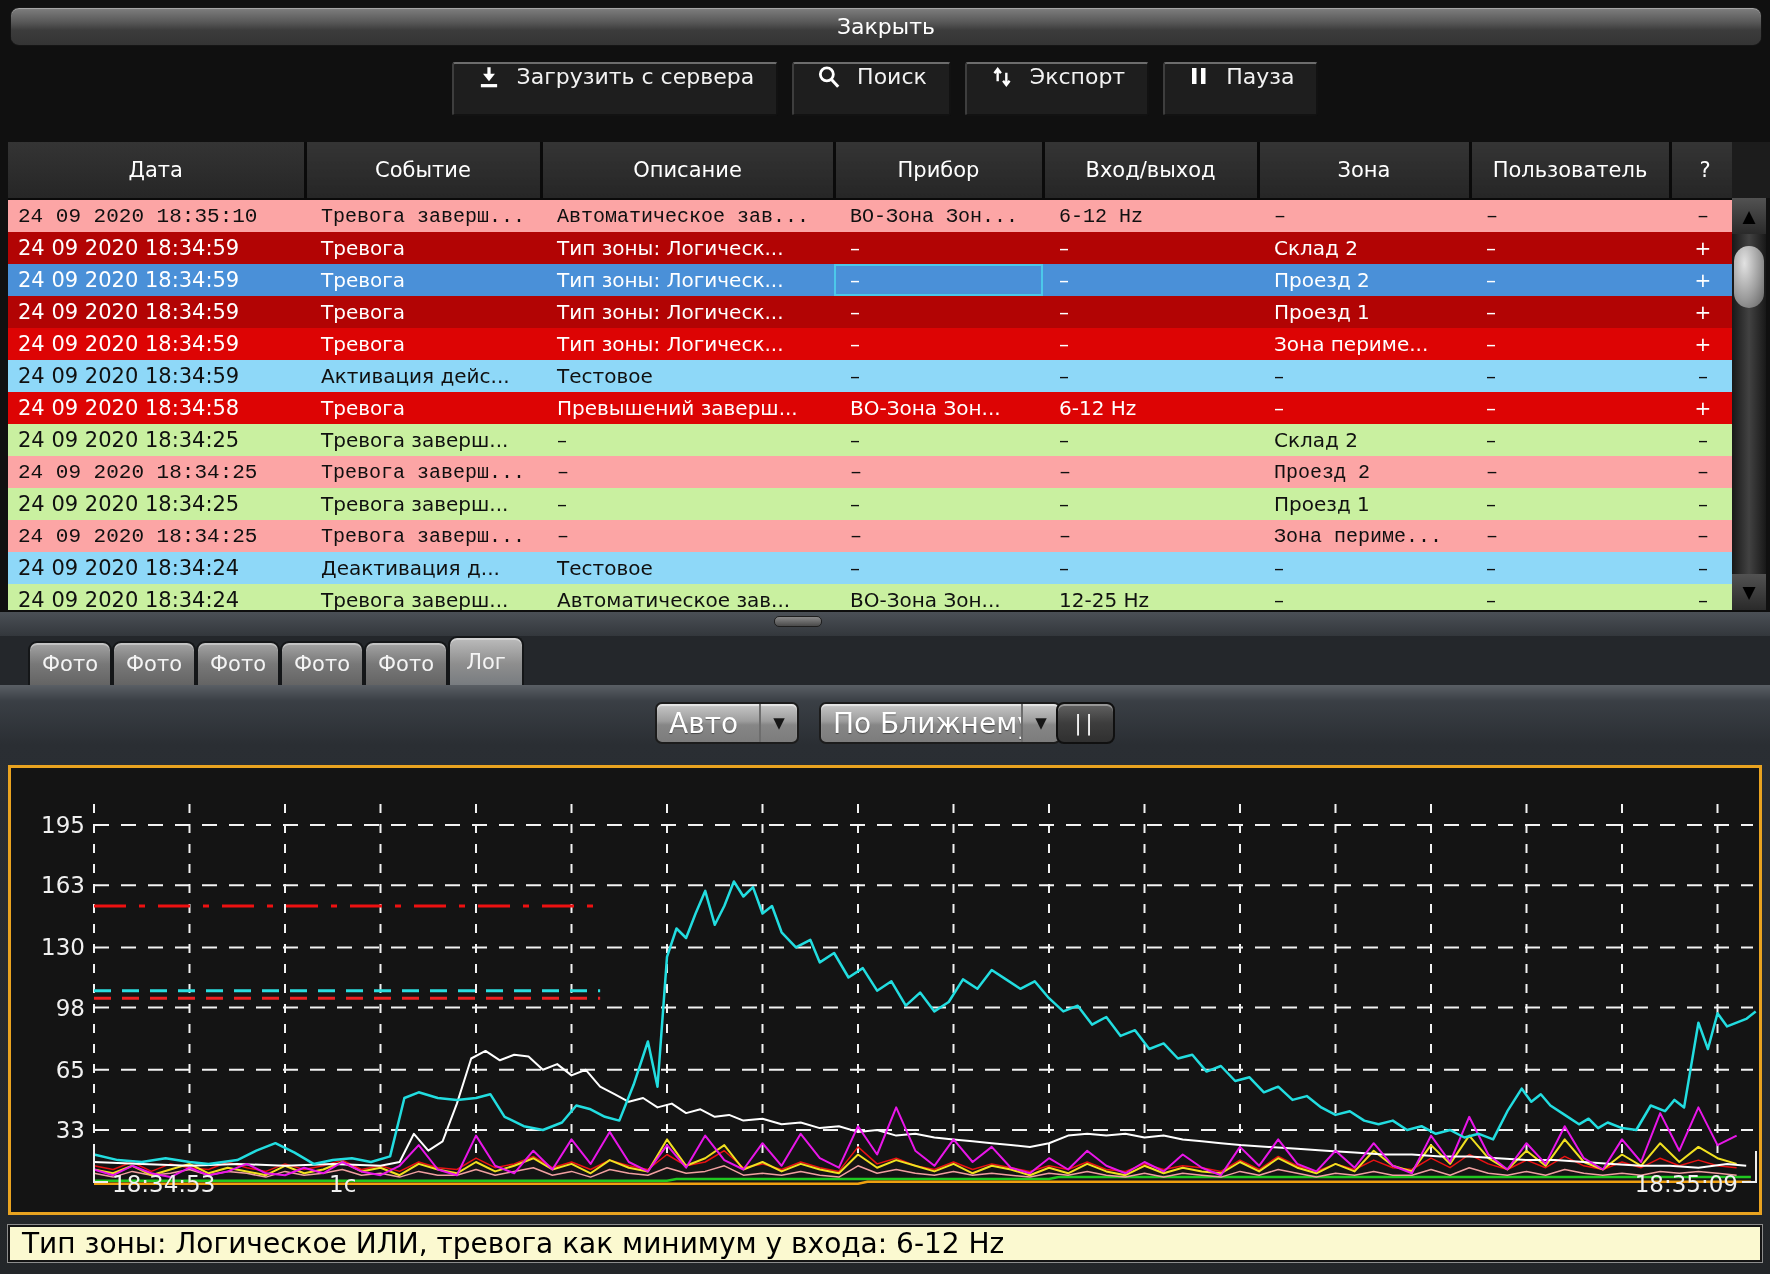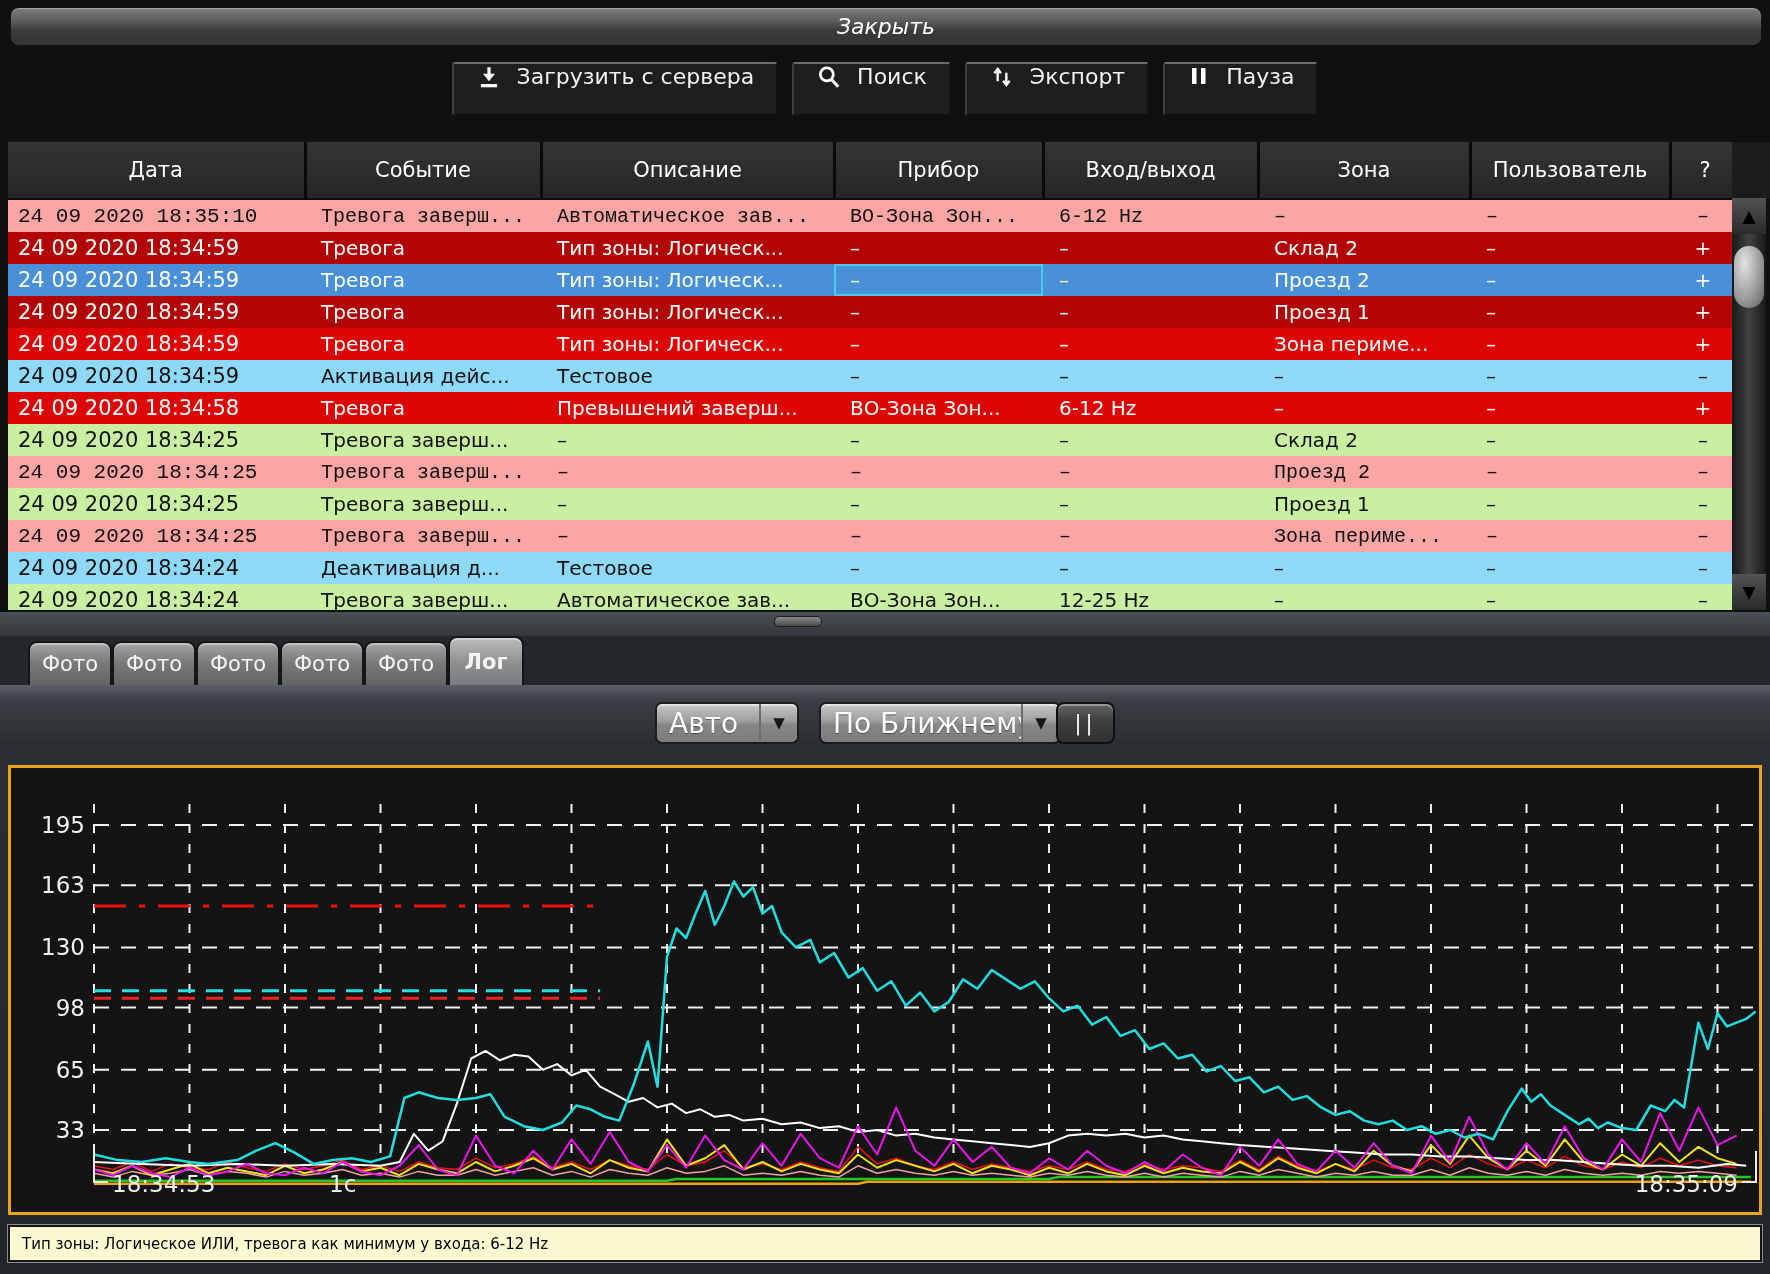--- a/index.html
+++ b/index.html
@@ -3,21 +3,21 @@
 <meta charset="utf-8">
 <style>
   html,body{margin:0;padding:0;background:#000;}
   #app{position:relative;width:1770px;height:1274px;background:#101010;overflow:hidden;
        font-family:"DejaVu Sans",sans-serif;-webkit-font-smoothing:antialiased;}
 
   
   .titlebar{position:absolute;left:10px;top:7px;width:1750px;height:37px;border-radius:9px;
     background:linear-gradient(#7f7f7f,#565656 40%,#3c3c3c 60%,#343434);
     border:1px solid #151515;box-shadow:inset 0 1px 0 #a5a5a5;
-    color:#fff;font-size:22px;display:flex;align-items:center;justify-content:center;cursor:default;font-style:italic;}
+    color:#fff;font-size:22px;display:flex;align-items:center;justify-content:center;cursor:default;}
 
   
   .toolbar{position:absolute;left:0;top:62px;width:100%;display:flex;justify-content:center;gap:14px;}
   .tbtn{height:50px;background:#1e1e1e;border:2px solid;border-color:#6d6d6d #121212 #121212 #3e3e3e;
     border-radius:3px;color:#f2f2f2;font-size:22px;display:flex;align-items:flex-start;gap:15px;padding:0 22px;cursor:pointer;}
   .tbtn svg{display:block;}
 
   
   .tablewrap{position:absolute;left:8px;top:142px;width:1732px;height:468px;overflow:hidden;background:#161616;}
   table{border-collapse:collapse;table-layout:fixed;width:1732px;}
@@ -52,21 +52,21 @@
     background:linear-gradient(#8a8a8a,#4a4a4a);border:1px solid #1e1e1e;cursor:row-resize;}
 
   
   .tabbar{position:absolute;left:0;top:636px;width:1770px;height:49px;background:#24272b;
     display:flex;align-items:flex-end;padding-left:28px;box-sizing:border-box;}
   .tab{height:44px;width:84px;border-radius:9px 9px 0 0;
     background:linear-gradient(#a4a4a4,#787878 50%,#646464);
     border:2px solid #141618;border-bottom:none;color:#f4f4f4;font-size:21px;
     display:flex;align-items:center;justify-content:center;
     box-shadow:inset 0 2px 0 rgba(255,255,255,.35);box-sizing:border-box;cursor:pointer;}
-  .tab.active{height:49px;width:76px;background:linear-gradient(#bcbcbc,#8e8e8e 55%,#787c80);font-weight:bold;}
+  .tab.active{height:49px;width:76px;background:linear-gradient(#bcbcbc,#8e8e8e 55%,#787c80);}
 
   
   .panel{position:absolute;left:0;top:685px;width:1770px;height:589px;
     background:linear-gradient(#5a5f65,#3a3f45 16px,#2a2e33 60px,#232629 100%);}
 
   .dropdown{position:absolute;height:42px;border-radius:7px;
     background:linear-gradient(#c8c8c8,#9d9d9d 45%,#868686 55%,#7c7c7c);
     border:2px solid #1c1c1c;box-shadow:inset 0 2px 1px rgba(255,255,255,.55);
     display:flex;align-items:center;box-sizing:border-box;cursor:pointer;}
   .dd-value{flex:1;padding-left:12px;color:#fff;font-size:28px;text-shadow:0 1px 1px rgba(0,0,0,.45);
@@ -81,21 +81,21 @@
 
   
   .chart{position:absolute;left:8px;top:765px;width:1748px;height:444px;
     border:3px solid #e9a320;background:#141414;}
   .chart svg{position:absolute;left:0;top:0;}
   .chart text{font-family:"DejaVu Sans",sans-serif;}
 
   
   .statusbar{position:absolute;left:8px;top:1225px;width:1754px;height:37px;background:#fbf9d0;
     border:2px solid #141414;box-shadow:0 0 0 1px #8d8d8d;display:flex;align-items:center;
-    font-size:15px;color:#000;padding-left:12px;box-sizing:border-box;}
+    font-size:28px;color:#000;padding-left:12px;box-sizing:border-box;}
 </style>
 </head>
 <body>
 
 <div id="app">
 
   <div class="titlebar">Закрыть</div>
 
   <div class="toolbar">
     <div class="tbtn">

